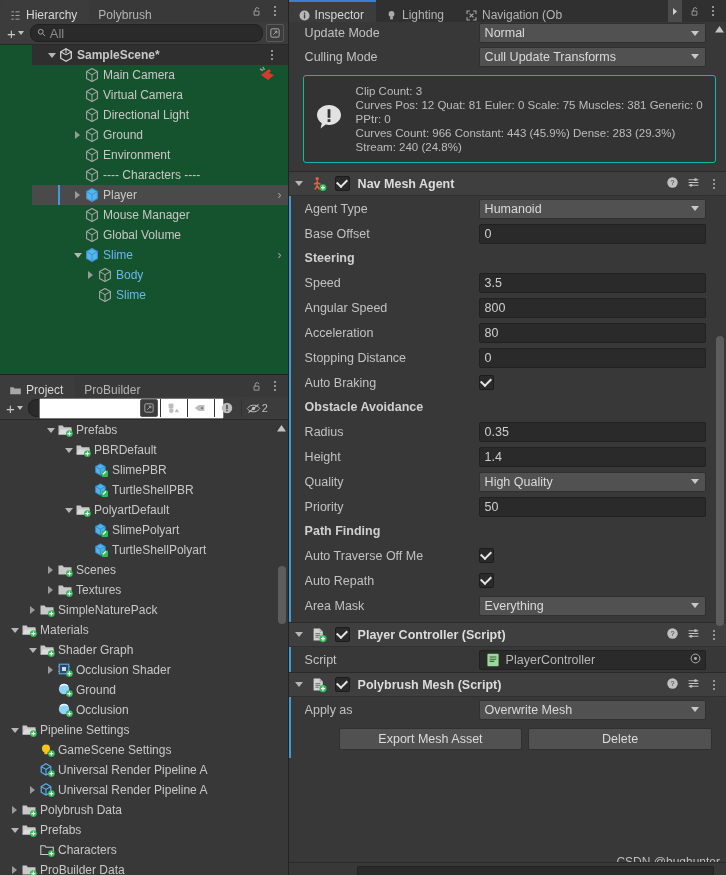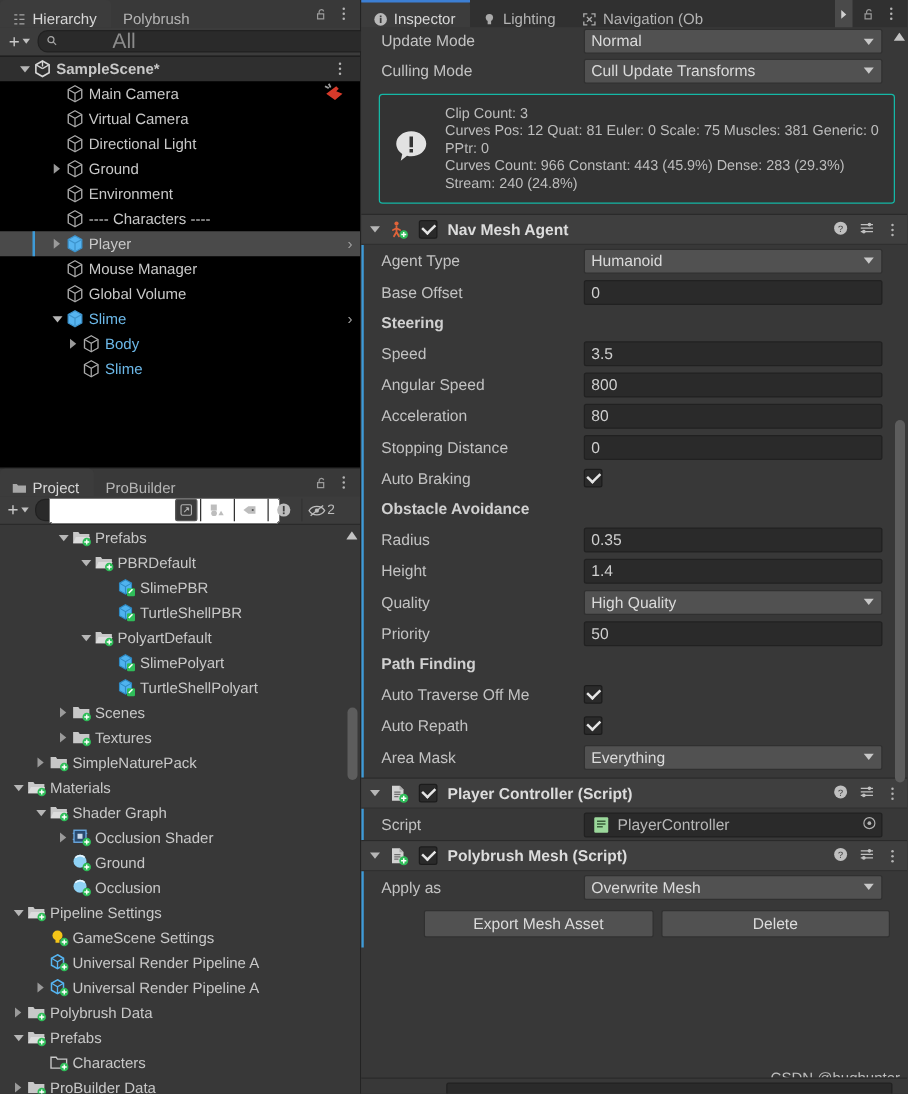--- a/index.html
+++ b/index.html
@@ -28,26 +28,26 @@
   .kebab{width:12px;display:flex;flex-direction:column;align-items:center;justify-content:center;gap:2px;}
   .kebab i{width:2px;height:2px;background:#b4b4b4;border-radius:50%;display:block;}
 
   
   .htool{height:22px;background:#3c3c3c;display:flex;align-items:center;gap:3px;padding:0 4px;flex:0 0 22px;border-bottom:1px solid #2a2a2a;}
   .plusbtn{display:flex;align-items:center;gap:2px;padding:0 3px;height:17px;}
   .plusbtn .pl{color:#c8c8c8;font-size:15px;line-height:13px;}
   .caretd{width:0;height:0;border-left:3.5px solid transparent;border-right:3.5px solid transparent;border-top:4px solid #c0c0c0;}
   .searchwrap{flex:1;display:flex;align-items:center;height:16px;background:#2a2a2a;border:1px solid #212121;border-radius:8px;padding:0 6px;gap:4px;}
   .searchwrap .mag{width:9px;height:9px;flex:0 0 9px;}
-  .searchwrap input{flex:1;background:transparent;border:0;outline:0;color:#9d9d9d;font-size:17px;font-family:"Liberation Sans",sans-serif;padding:0;margin-left:40px;}
+  .searchwrap input{flex:1;background:transparent;border:0;outline:0;color:#9d9d9d;font-size:13px;font-family:"Liberation Sans",sans-serif;padding:0;}
   .searchwrap input::placeholder{color:#8b8b8b;}
   .sqbtn{width:16px;height:16px;border:1px solid #5a5a5a;border-radius:2px;display:flex;align-items:center;justify-content:center;background:#3c3c3c;}
 
   
-  .hierarchy{flex:1;background:#000000;overflow:hidden;position:relative;}
+  .hierarchy{flex:1;background:#14532d;overflow:hidden;position:relative;padding-left:32px;}
   .row{height:20px;display:flex;align-items:center;position:relative;padding-right:4px;font-size:12px;white-space:nowrap;}
   .row.scene{background:#2f2f2f;font-weight:bold;color:#d4d4d4;}
   .row.sel{background:#4a4a4a;}
   .row.sel:before{content:"";position:absolute;left:26px;top:0;bottom:0;width:2px;background:#3e9bd8;}
   .foldarrow{width:13px;height:20px;display:flex;align-items:center;justify-content:center;flex:0 0 13px;}
   .foldarrow.r:after{content:"";width:0;height:0;border-top:4px solid transparent;border-bottom:4px solid transparent;border-left:5px solid #9a9a9a;}
   .foldarrow.d:after{content:"";width:0;height:0;border-left:4px solid transparent;border-right:4px solid transparent;border-top:5px solid #b6b6b6;}
   .rowicon{width:16px;height:16px;flex:0 0 16px;margin-right:3px;display:flex;align-items:center;justify-content:center;}
   .rowlabel{color:#c8c8c8;}
   .rowlabel.blue{color:#6cb8e8;}
@@ -63,21 +63,21 @@
 
   
   .vscroll{position:absolute;right:2px;width:8px;background:transparent;}
   .vscroll .thumb{position:absolute;left:0;width:8px;background:#5d5d5d;border-radius:4px;}
   .scrollarrow{position:absolute;right:1px;width:11px;height:11px;display:flex;align-items:center;justify-content:center;}
 
   
   .right{width:438px;height:875px;display:flex;flex-direction:column;background:#383838;position:relative;}
   .inspbody{flex:1;position:relative;overflow:hidden;background:#383838;}
 
-  .irow{display:flex;align-items:center;height:25px;padding-left:16px;padding-right:20px;}
+  .irow{display:flex;align-items:center;height:25px;padding-left:16px;padding-right:20px;gap:12px;}
   .ilabel{width:162px;flex:0 0 162px;color:#c2c2c2;font-size:12.5px;overflow:hidden;white-space:nowrap;}
   .ifield{flex:1;height:18px;background:#2a2a2a;border:1px solid #212121;border-radius:2px;display:flex;align-items:center;padding:0 5px;color:#cfcfcf;font-size:12.5px;}
   .idrop{flex:1;height:18px;background:#515151;border:1px solid #303030;border-radius:2px;display:flex;align-items:center;padding:0 5px;color:#dadada;font-size:12.5px;position:relative;}
   .idrop .dcaret{position:absolute;right:6px;width:0;height:0;border-left:4.5px solid transparent;border-right:4.5px solid transparent;border-top:5px solid #c8c8c8;}
   .cbox{width:13px;height:13px;background:#2a2a2a;border:1px solid #1c1c1c;border-radius:2px;display:flex;align-items:center;justify-content:center;}
   .cbox.on:after{content:"";display:block;width:8px;height:5px;border-left:2px solid #e6e6e6;border-bottom:2px solid #e6e6e6;transform:rotate(-45deg) translate(1px,-1px);}
   .ihead{padding-left:16px;height:24px;display:flex;align-items:center;font-weight:bold;color:#d0d0d0;font-size:12.5px;}
 
   
   .comp{border-top:1px solid #2a2a2a;}

